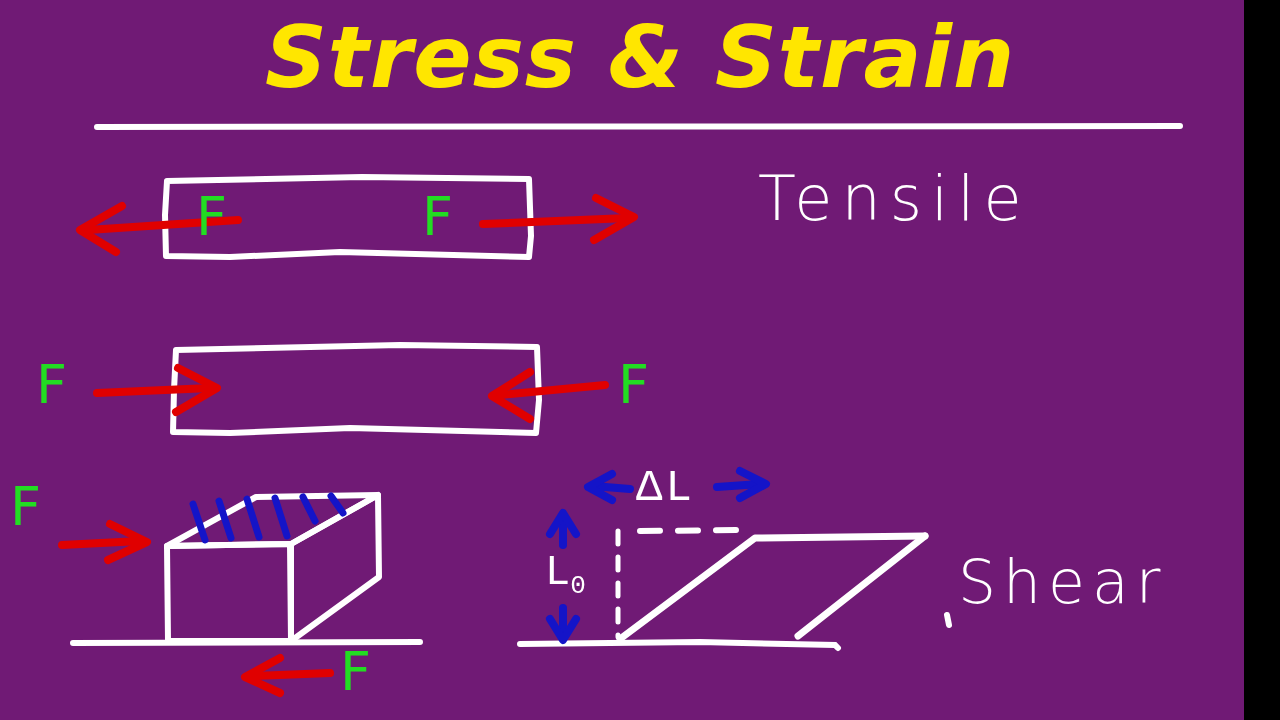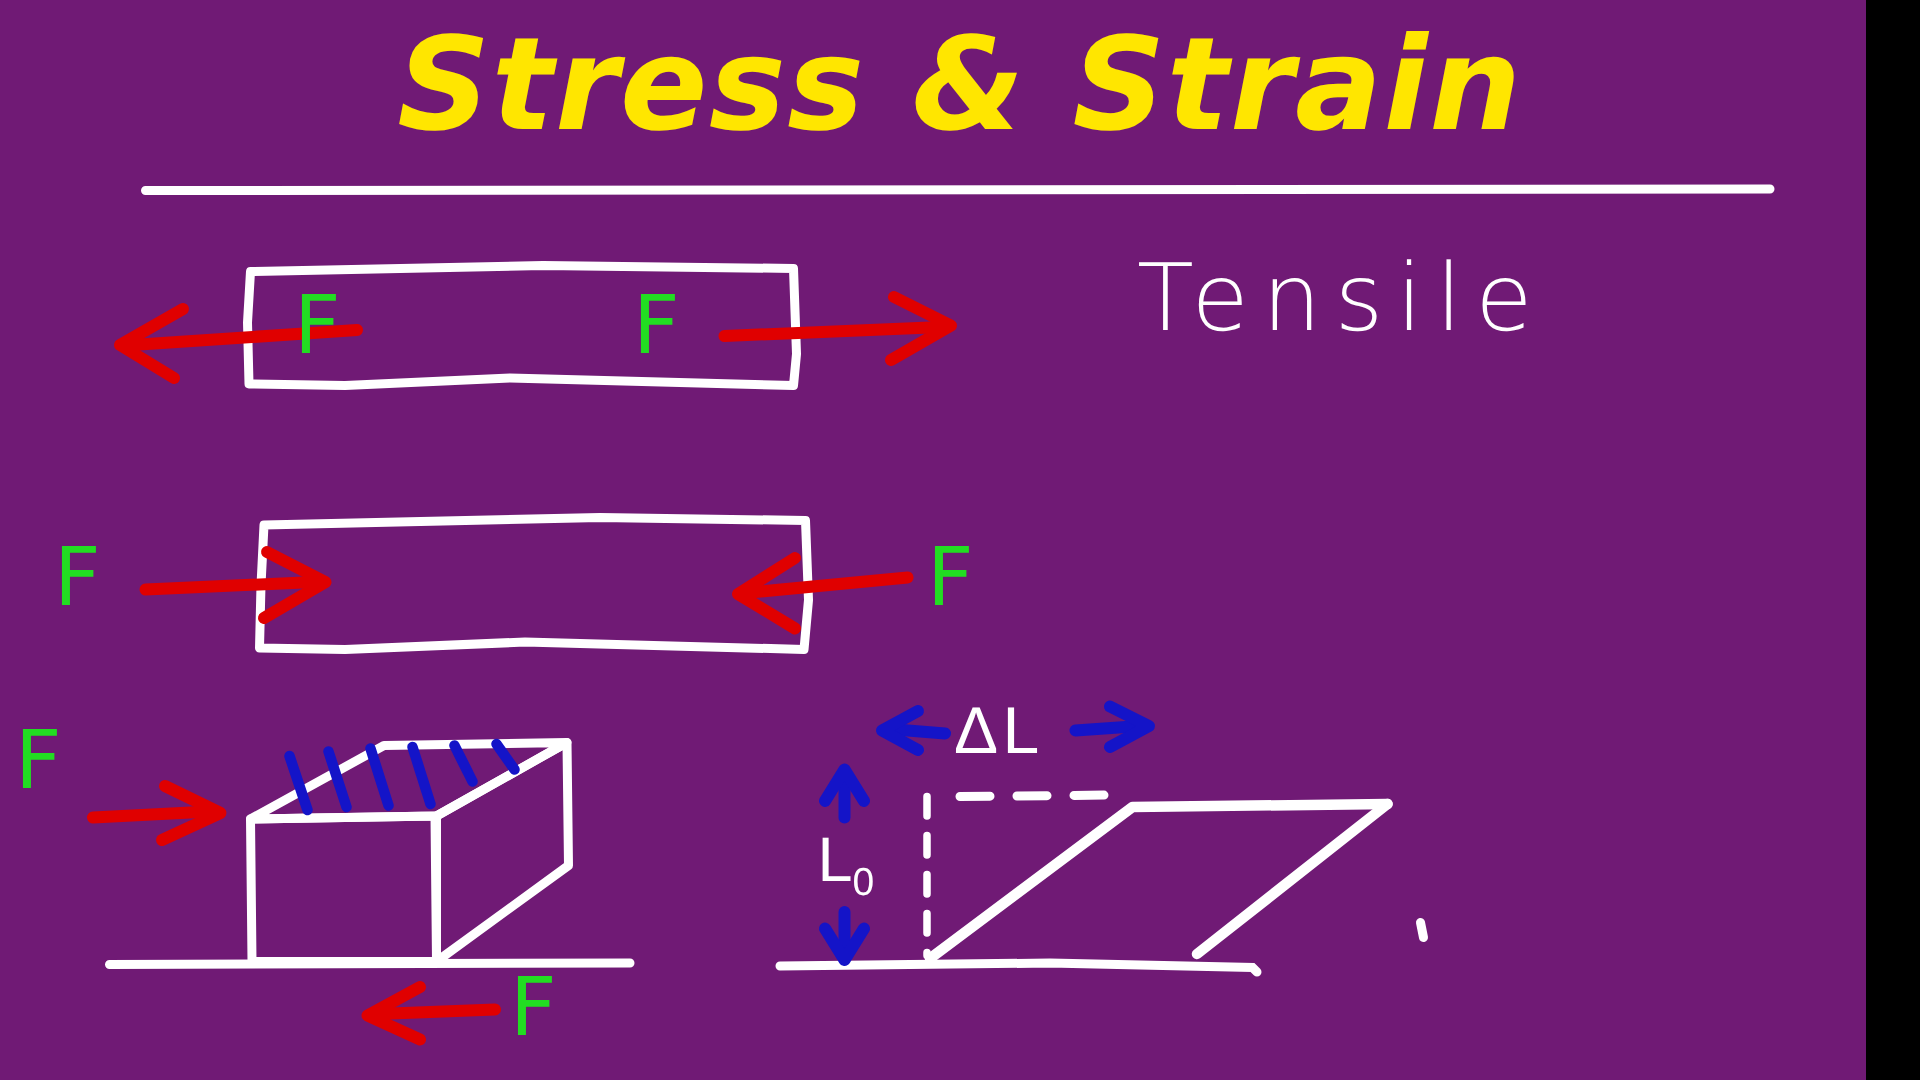--- a/index.html
+++ b/index.html
@@ -81,21 +81,21 @@
   }
   #f-tensile-left  { left: 196px; top: 190px; }
   #f-tensile-right { left: 422px; top: 190px; }
   #f-compression-left  { left: 36px;  top: 358px; }
   #f-compression-right { left: 618px; top: 358px; }
   #f-shear-top    { left: 10px;  top: 480px; }
   #f-shear-bottom { left: 340px; top: 645px; }
   
   .dim-text {
     position: absolute;
-    font-family: Liberation Sans, sans-serif;
+    font-family: Liberation Mono, monospace;
     color: #ffffff;
     line-height: 1;
     white-space: nowrap;
   }
   #dim-deltaL {
     left: 636px;
     top: 466px;
     font-size: 44px;
     letter-spacing: 3px;
   }
@@ -211,20 +211,21 @@
       <g>
         <path d="M 563 608 L 563 633" stroke="#1414c8" stroke-width="8" stroke-linecap="round" fill="none"></path>
         <path d="M 550 619 L 563 640 L 576 619" stroke="#1414c8" stroke-width="8" stroke-linecap="round" stroke-linejoin="round" fill="none"></path>
       </g>
     </g>
   </svg>
 
   <div class="hand-label" id="label-tensile">Tensile</div>
 
 
+  <div class="hand-label" id="label-shear">Shear</div>
 
   <div class="f-glyph" id="f-tensile-left" style="color:#22dd22;">F</div>
   <div class="f-glyph" id="f-tensile-right" style="color:#22dd22;">F</div>
 
   <div class="f-glyph" id="f-compression-left" style="color:#22dd22;">F</div>
   <div class="f-glyph" id="f-compression-right" style="color:#22dd22;">F</div>
 
   <div class="f-glyph" id="f-shear-top" style="color:#22dd22;">F</div>
   <div class="f-glyph" id="f-shear-bottom" style="color:#22dd22;">F</div>
 

